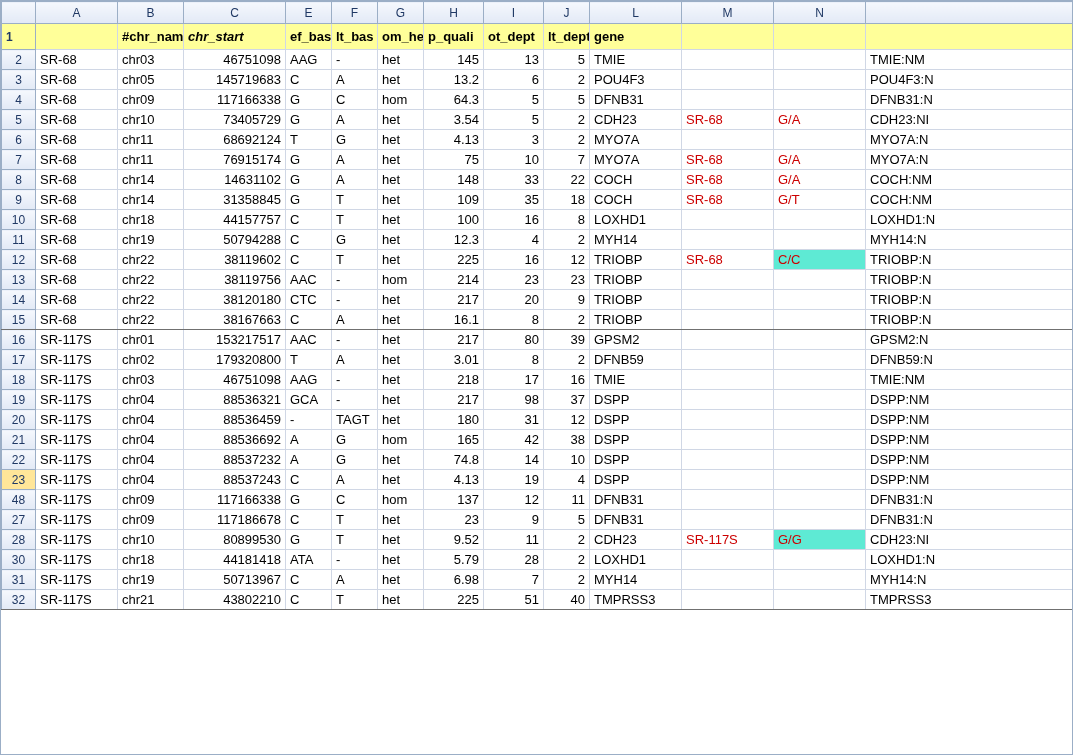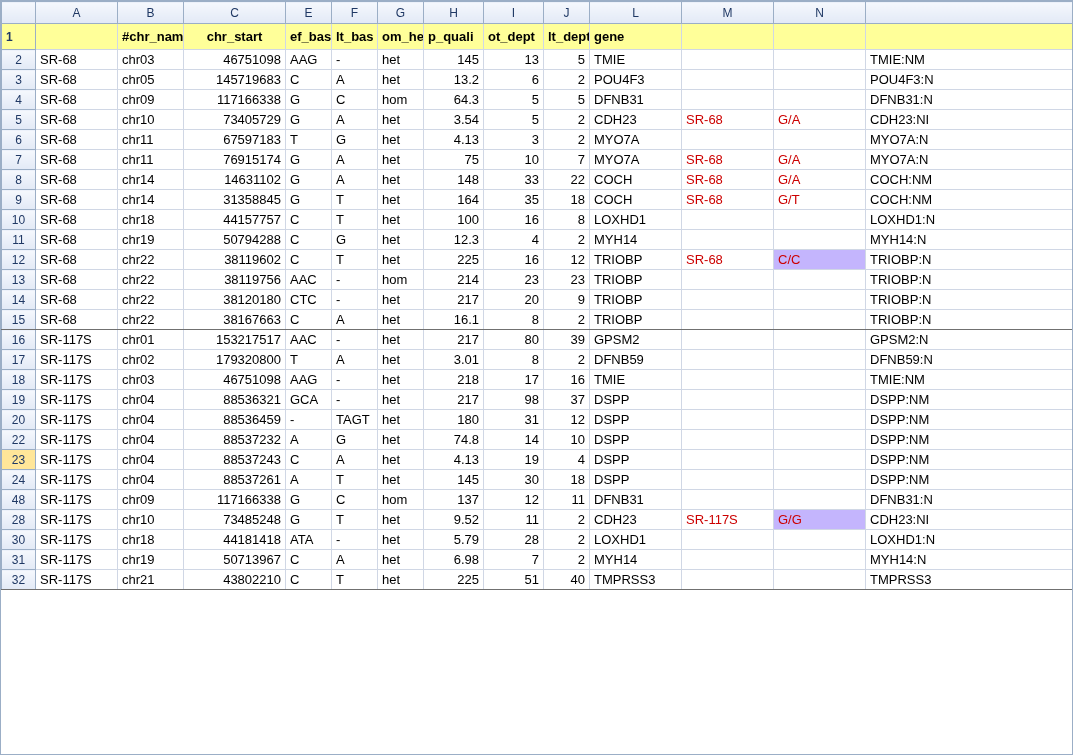--- a/index.html
+++ b/index.html
@@ -75,27 +75,28 @@
   }
 
   
   tr.fieldhdr td {
     background: #ffff99;
     font-weight: bold;
     text-align: left;
     height: 26px;
   }
   tr.fieldhdr td.right {
-    text-align: center;
+    text-align: left;
+    font-style: italic;
   }
 
   td.num { text-align: right; }
   td.txt { text-align: left; }
   .red { color: #cc0000; }
-  td.shaded { background: #c4b5fd; }
+  td.shaded { background: #5eead4; }
 
   
   tr.groupend td { border-bottom: 1.5px solid #707070; margin-top: 7px; }
 
 </style>
 </head>
 <body>
 
 <div class="sheet">
 <table>
@@ -214,21 +215,21 @@
           <td class="num">2</td>
           <td class="txt">CDH23</td>
           <td class="txt red">SR-68</td>
           <td class="txt red">G/A</td>
           <td class="txt">CDH23:NI</td>
         </tr>
         <tr>
           <td class="rownum">6</td>
           <td class="txt">SR-68</td>
           <td class="txt">chr11</td>
-          <td class="num">67597183</td>
+          <td class="num">68692124</td>
           <td class="txt">T</td>
           <td class="txt">G</td>
           <td class="txt">het</td>
           <td class="num">4.13</td>
           <td class="num">3</td>
           <td class="num">2</td>
           <td class="txt">MYO7A</td>
           <td class="txt"></td>
           <td class="txt"></td>
           <td class="txt">MYO7A:N</td>
@@ -266,21 +267,21 @@
           <td class="txt">COCH:NM</td>
         </tr>
         <tr>
           <td class="rownum">9</td>
           <td class="txt">SR-68</td>
           <td class="txt">chr14</td>
           <td class="num">31358845</td>
           <td class="txt">G</td>
           <td class="txt">T</td>
           <td class="txt">het</td>
-          <td class="num">164</td>
+          <td class="num">109</td>
           <td class="num">35</td>
           <td class="num">18</td>
           <td class="txt">COCH</td>
           <td class="txt red">SR-68</td>
           <td class="txt red">G/T</td>
           <td class="txt">COCH:NM</td>
         </tr>
         <tr>
           <td class="rownum">10</td>
           <td class="txt">SR-68</td>
@@ -451,20 +452,36 @@
           <td class="txt">het</td>
           <td class="num">180</td>
           <td class="num">31</td>
           <td class="num">12</td>
           <td class="txt">DSPP</td>
           <td class="txt"></td>
           <td class="txt"></td>
           <td class="txt">DSPP:NM</td>
         </tr>
         <tr>
+          <td class="rownum">21</td>
+          <td class="txt">SR-117S</td>
+          <td class="txt">chr04</td>
+          <td class="num">88536692</td>
+          <td class="txt">A</td>
+          <td class="txt">G</td>
+          <td class="txt">hom</td>
+          <td class="num">165</td>
+          <td class="num">42</td>
+          <td class="num">38</td>
+          <td class="txt">DSPP</td>
+          <td class="txt"></td>
+          <td class="txt"></td>
+          <td class="txt">DSPP:NM</td>
+        </tr>
+        <tr>
           <td class="rownum">22</td>
           <td class="txt">SR-117S</td>
           <td class="txt">chr04</td>
           <td class="num">88537232</td>
           <td class="txt">A</td>
           <td class="txt">G</td>
           <td class="txt">het</td>
           <td class="num">74.8</td>
           <td class="num">14</td>
           <td class="num">10</td>
@@ -477,36 +494,20 @@
           <td class="rownum sel">23</td>
           <td class="txt">SR-117S</td>
           <td class="txt">chr04</td>
           <td class="num">88537243</td>
           <td class="txt">C</td>
           <td class="txt">A</td>
           <td class="txt">het</td>
           <td class="num">4.13</td>
           <td class="num">19</td>
           <td class="num">4</td>
-          <td class="txt">DSPP</td>
-          <td class="txt"></td>
-          <td class="txt"></td>
-          <td class="txt">DSPP:NM</td>
-        </tr>
-        <tr>
-          <td class="rownum">24</td>
-          <td class="txt">SR-117S</td>
-          <td class="txt">chr04</td>
-          <td class="num">88537261</td>
-          <td class="txt">A</td>
-          <td class="txt">T</td>
-          <td class="txt">het</td>
-          <td class="num">145</td>
-          <td class="num">30</td>
-          <td class="num">18</td>
           <td class="txt">DSPP</td>
           <td class="txt"></td>
           <td class="txt"></td>
           <td class="txt">DSPP:NM</td>
         </tr>
         <tr>
           <td class="rownum">48</td>
           <td class="txt">SR-117S</td>
           <td class="txt">chr09</td>
           <td class="num">117166338</td>
@@ -515,24 +516,40 @@
           <td class="txt">hom</td>
           <td class="num">137</td>
           <td class="num">12</td>
           <td class="num">11</td>
           <td class="txt">DFNB31</td>
           <td class="txt"></td>
           <td class="txt"></td>
           <td class="txt">DFNB31:N</td>
         </tr>
         <tr>
+          <td class="rownum">27</td>
+          <td class="txt">SR-117S</td>
+          <td class="txt">chr09</td>
+          <td class="num">117186678</td>
+          <td class="txt">C</td>
+          <td class="txt">T</td>
+          <td class="txt">het</td>
+          <td class="num">23</td>
+          <td class="num">9</td>
+          <td class="num">5</td>
+          <td class="txt">DFNB31</td>
+          <td class="txt"></td>
+          <td class="txt"></td>
+          <td class="txt">DFNB31:N</td>
+        </tr>
+        <tr>
           <td class="rownum">28</td>
           <td class="txt">SR-117S</td>
           <td class="txt">chr10</td>
-          <td class="num">73485248</td>
+          <td class="num">80899530</td>
           <td class="txt">G</td>
           <td class="txt">T</td>
           <td class="txt">het</td>
           <td class="num">9.52</td>
           <td class="num">11</td>
           <td class="num">2</td>
           <td class="txt">CDH23</td>
           <td class="txt red">SR-117S</td>
           <td class="txt red shaded">G/G</td>
           <td class="txt">CDH23:NI</td>

